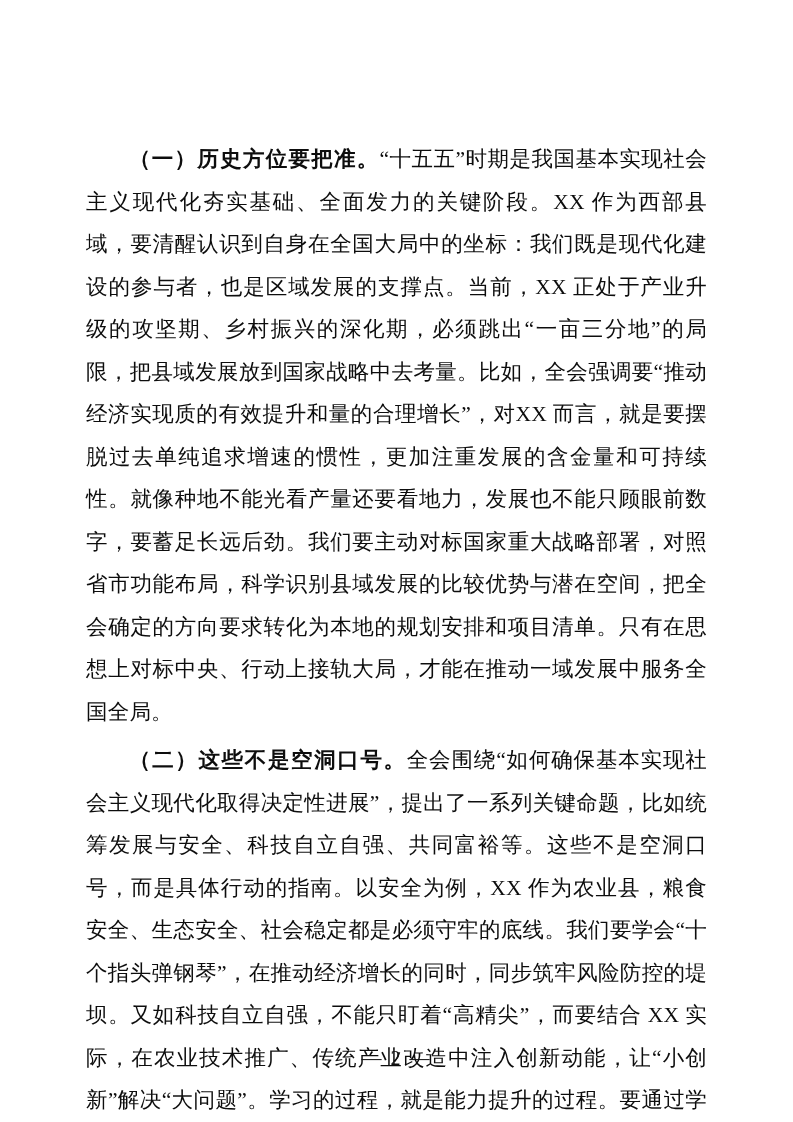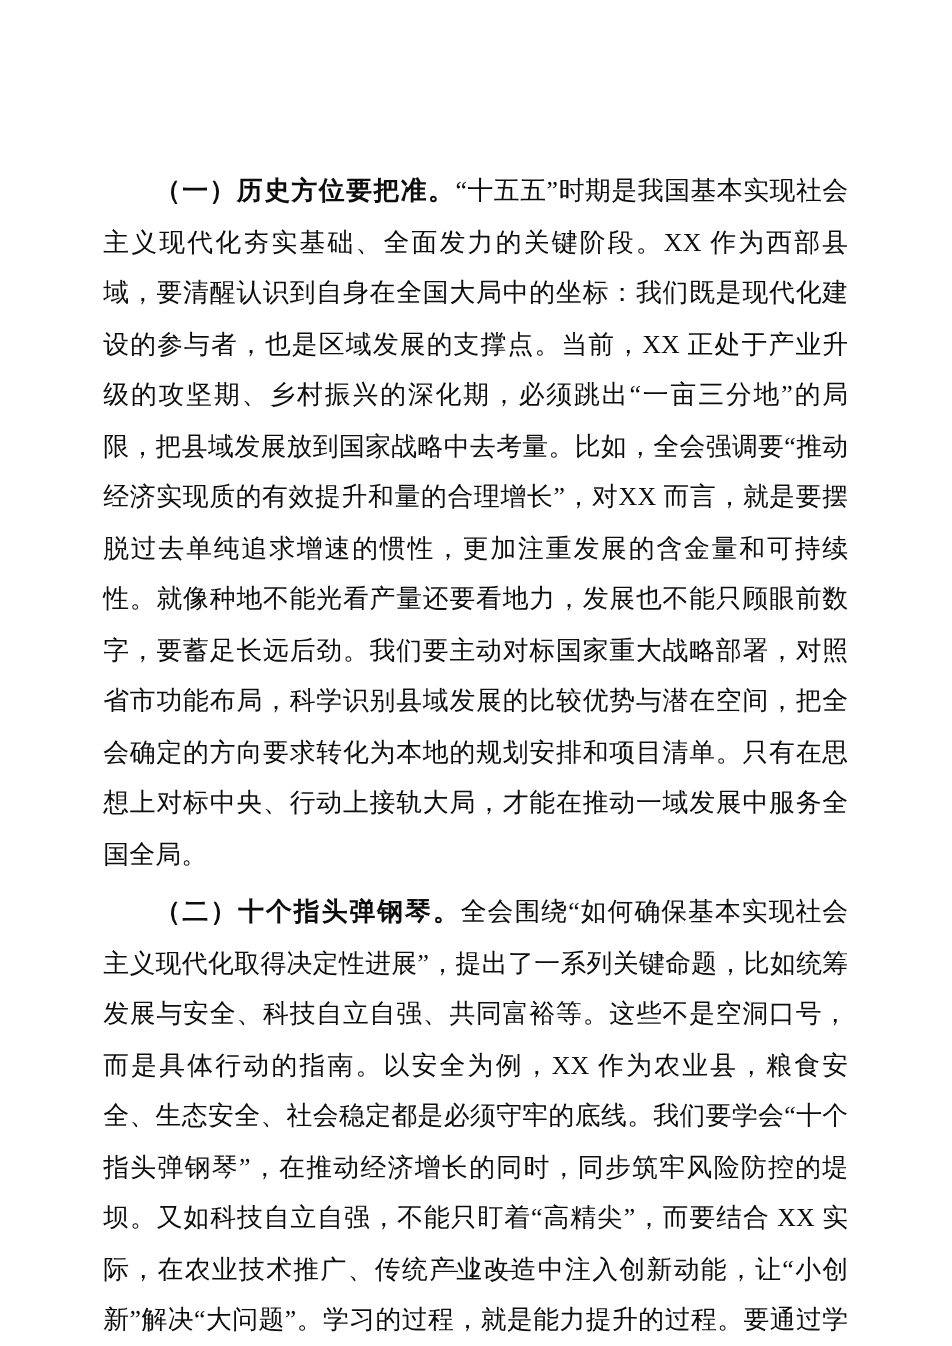--- a/index.html
+++ b/index.html
@@ -56,19 +56,19 @@
 </style>
 </head>
 <body>
 
 <div class="page">
 
   <div class="body-text">
 
     <p class="para"><span class="heading-run">（一）历史方位要把准。</span><span>“十五五”时期是我国基本实现社会主义现代化夯实基础、全面发力的关键阶段。XX 作为西部县域，要清醒认识到自身在全国大局中的坐标：我们既是现代化建设的参与者，也是区域发展的支撑点。当前，XX 正处于产业升级的攻坚期、乡村振兴的深化期，必须跳出“一亩三分地”的局限，把县域发展放到国家战略中去考量。比如，全会强调要“推动经济实现质的有效提升和量的合理增长”，对XX 而言，就是要摆脱过去单纯追求增速的惯性，更加注重发展的含金量和可持续性。就像种地不能光看产量还要看地力，发展也不能只顾眼前数字，要蓄足长远后劲。我们要主动对标国家重大战略部署，对照省市功能布局，科学识别县域发展的比较优势与潜在空间，把全会确定的方向要求转化为本地的规划安排和项目清单。只有在思想上对标中央、行动上接轨大局，才能在推动一域发展中服务全国全局。</span></p>
 
-    <p class="para"><span class="heading-run">（二）十个指头弹钢琴。</span><span>全会围绕“如何确保基本实现社会主义现代化取得决定性进展”，提出了一系列关键命题，比如统筹发展与安全、科技自立自强、共同富裕等。这些不是空洞口号，而是具体行动的指南。以安全为例，XX 作为农业县，粮食安全、生态安全、社会稳定都是必须守牢的底线。我们要学会“十个指头弹钢琴”，在推动经济增长的同时，同步筑牢风险防控的堤坝。又如科技自立自强，不能只盯着“高精尖”，而要结合 XX 实际，在农业技术推广、传统产业改造中注入创新动能，让“小创新”解决“大问题”。学习的过程，就是能力提升的过程。要通过学习，不断增强政治判断力、政治领悟力、政治执行力，把制度思维、系统观念、底线意识融入到日常工作中，推动决策更科学、执行更高效、服务更精准。</span></p>
+    <p class="para"><span class="heading-run">（二）这些不是空洞口号。</span><span>全会围绕“如何确保基本实现社会主义现代化取得决定性进展”，提出了一系列关键命题，比如统筹发展与安全、科技自立自强、共同富裕等。这些不是空洞口号，而是具体行动的指南。以安全为例，XX 作为农业县，粮食安全、生态安全、社会稳定都是必须守牢的底线。我们要学会“十个指头弹钢琴”，在推动经济增长的同时，同步筑牢风险防控的堤坝。又如科技自立自强，不能只盯着“高精尖”，而要结合 XX 实际，在农业技术推广、传统产业改造中注入创新动能，让“小创新”解决“大问题”。学习的过程，就是能力提升的过程。要通过学习，不断增强政治判断力、政治领悟力、政治执行力，把制度思维、系统观念、底线意识融入到日常工作中，推动决策更科学、执行更高效、服务更精准。</span></p>
 
   </div>
 
   <div class="footer">— 2 —</div>
 
 </div>
 
 </body></html>

